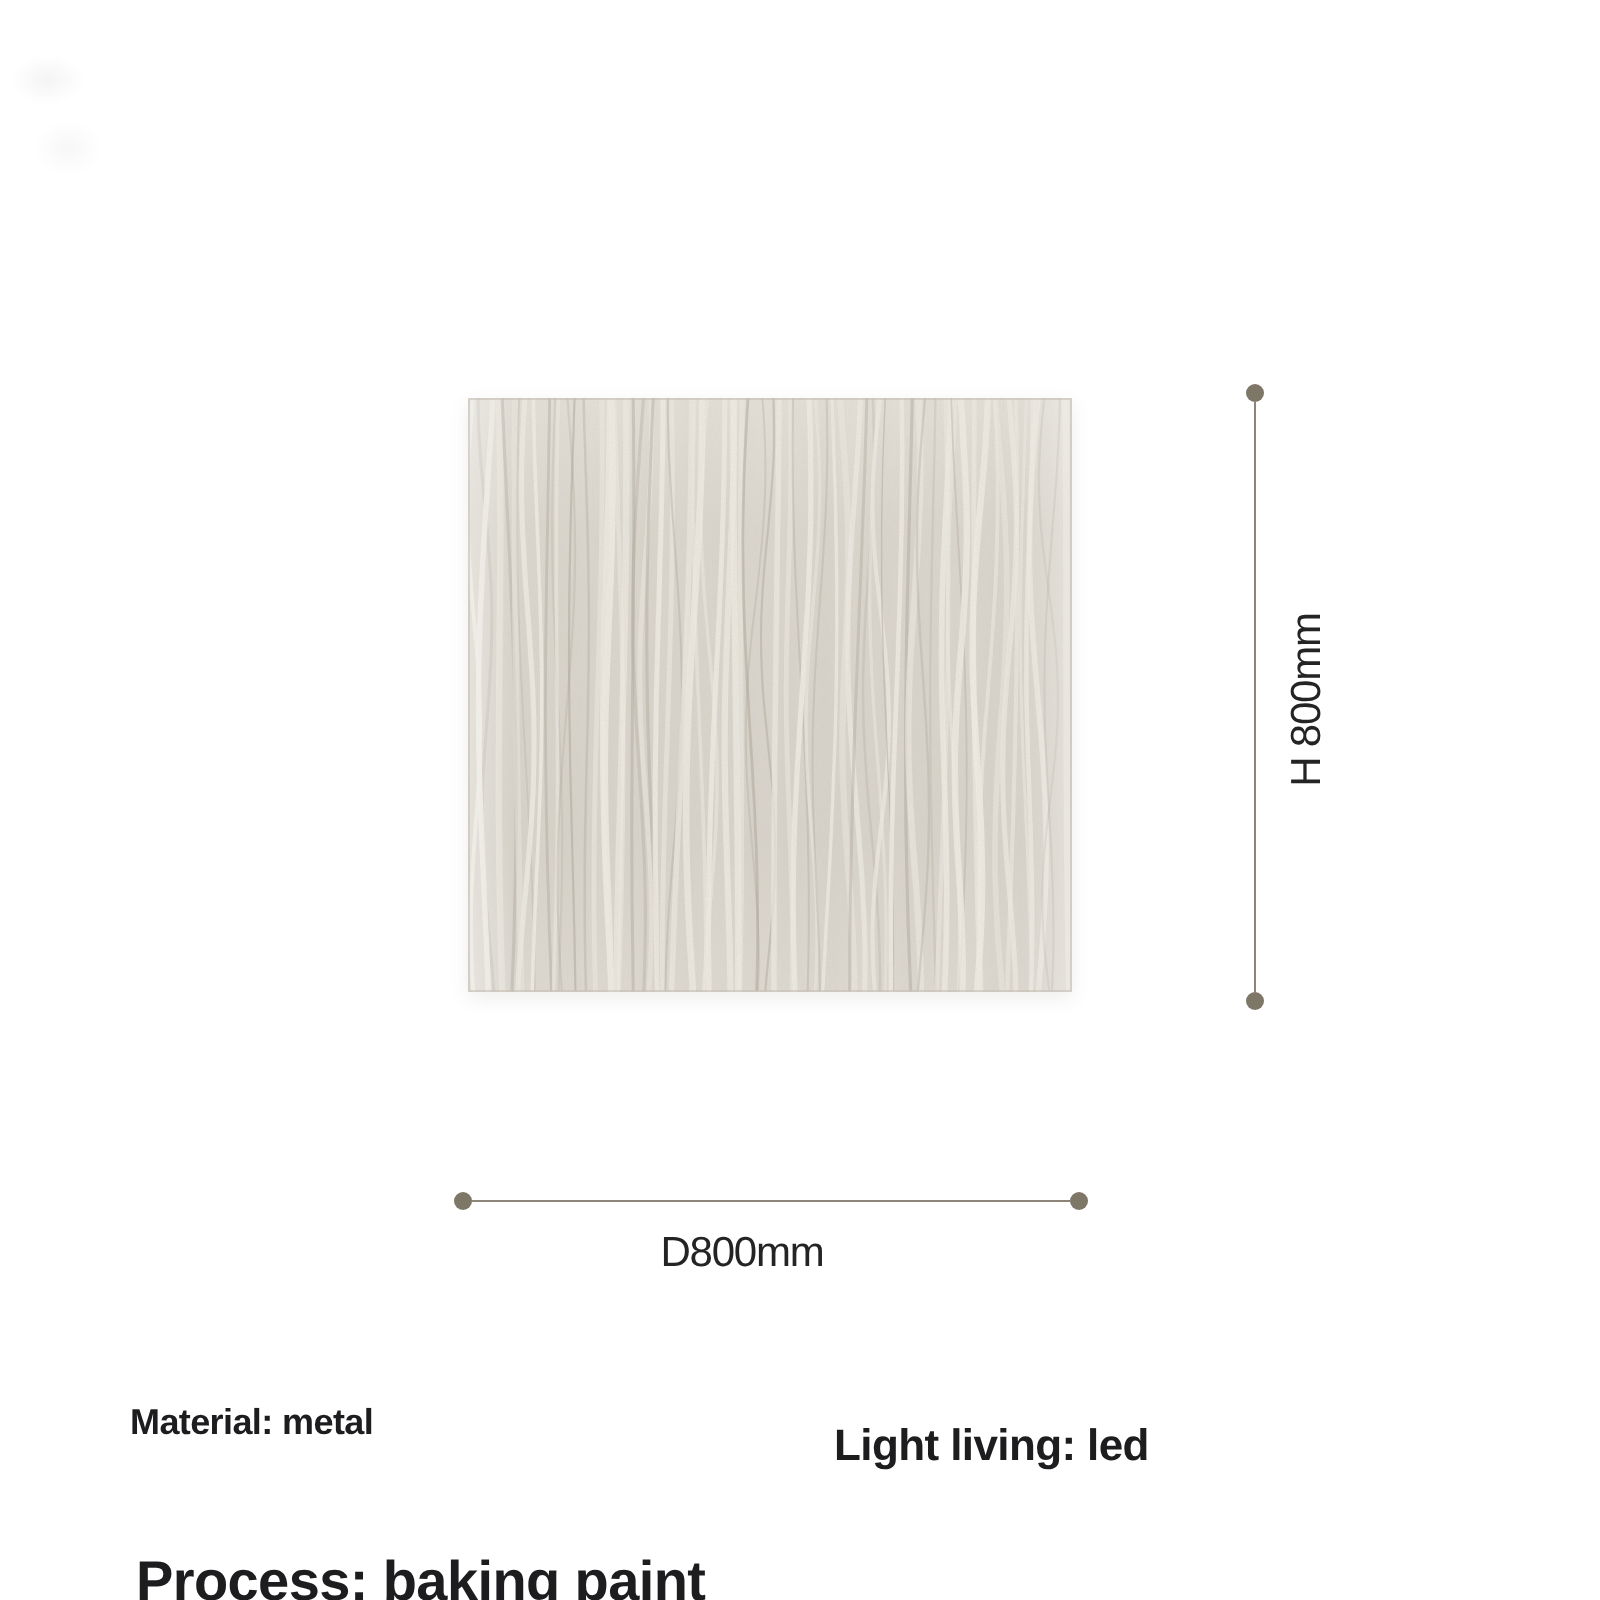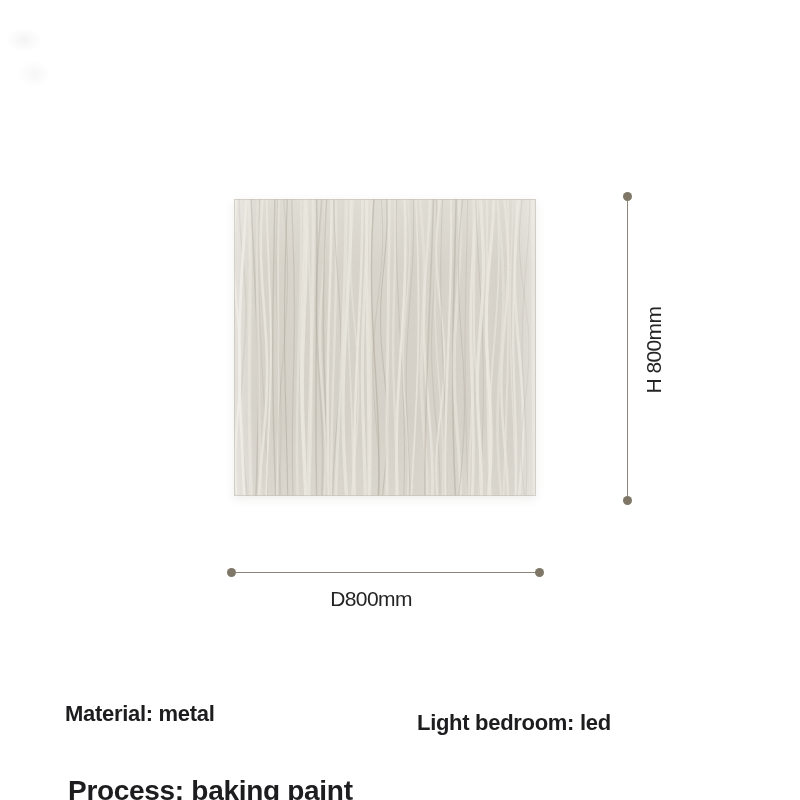--- a/index.html
+++ b/index.html
@@ -72,21 +72,21 @@
     transform: translate(-50%, -50%) rotate(-90deg);
     white-space: nowrap;
     font-size: 21px;
     letter-spacing: -0.6px;
     color: #242424;
   }
 
   .dim-h {
     position: absolute;
     left: 227px;
-    top: 568px;
+    top: 596px;
     width: 317px;
     height: 52px;
   }
   .dim-h .dot-left  { left: 0; top: 0; }
   .dim-h .dot-right { left: 308px; top: 0; }
   .dim-h .hline {
     position: absolute;
     left: 9px;
     top: 4px;
     width: 299px;
@@ -106,21 +106,21 @@
 
   
   .spec {
     position: absolute;
     margin: 0;
     font-weight: 700;
     color: #1d1d1f;
     white-space: nowrap;
     letter-spacing: -0.3px;
   }
-  .spec-material   { left: 65px;  top: 701px; font-size: 22px; text-align: right; }
+  .spec-material   { left: 65px;  top: 701px; font-size: 18px; text-align: right; }
   .spec-process    { left: 68px;  top: 775px; font-size: 28px; }
   .spec-light      { left: 417px; top: 710px; font-size: 22px; }
   .spec-applicable { left: 414px; top: 744px; font-size: 16px; }
 </style>
 </head>
 <body>
 
 <div class="stage">
 
   <div class="watermark"></div>
@@ -248,15 +248,15 @@
 
   <div class="dim-h">
     <span class="dot dot-left"></span>
     <span class="hline"></span>
     <span class="dot dot-right"></span>
     <span class="hlabel">D800mm</span>
   </div>
 
   <p class="spec spec-material">Material: metal</p>
   <p class="spec spec-process">Process: baking paint</p>
-  <p class="spec spec-light">Light bedroom: led</p>
+  <p class="spec spec-light">Light living: led</p>
 
 </div>
 
 </body></html>

